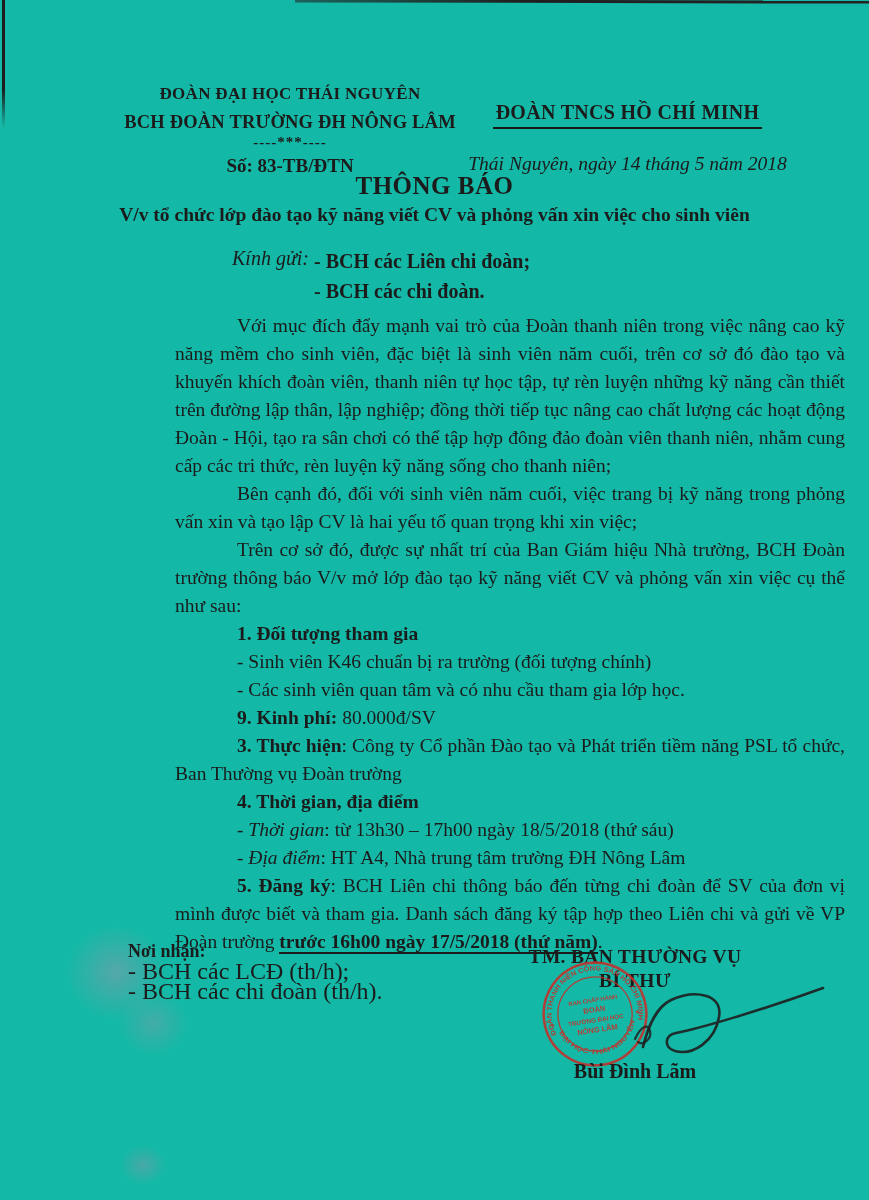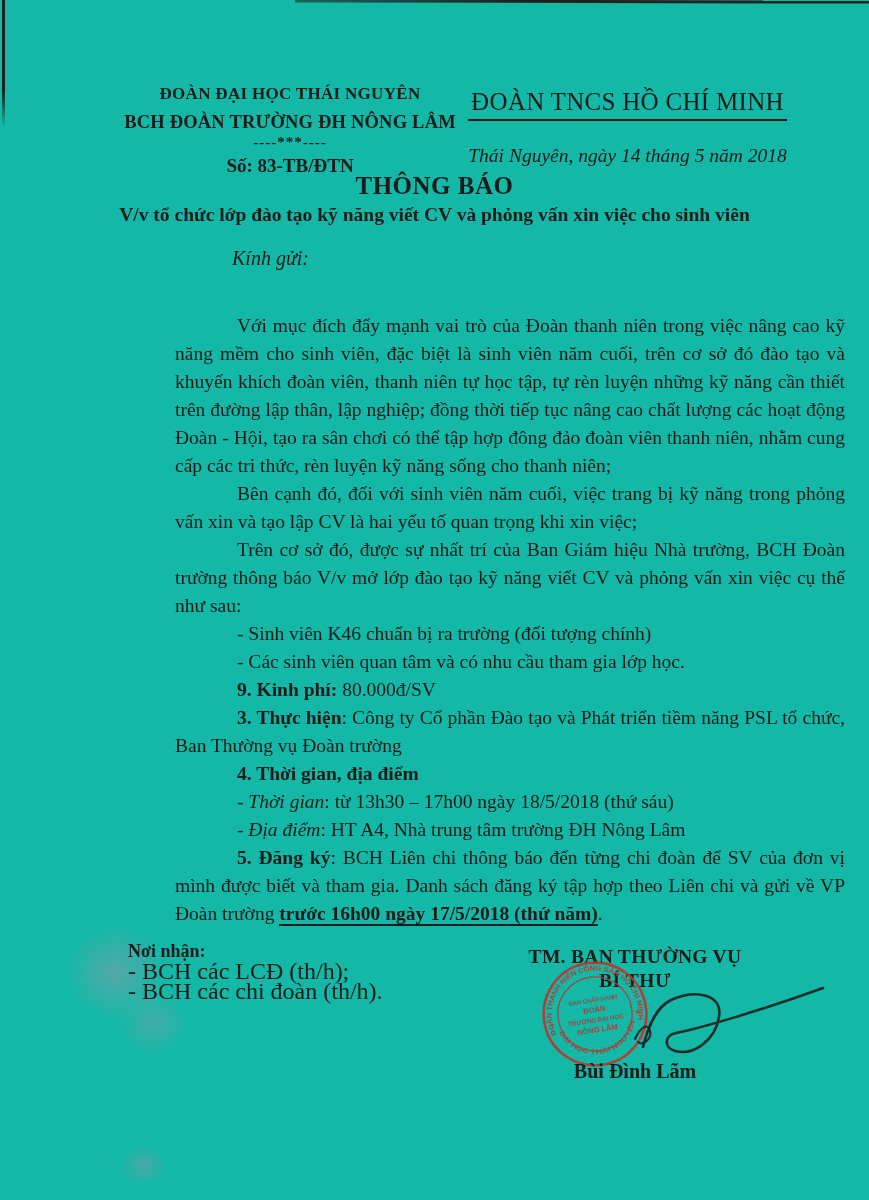--- a/index.html
+++ b/index.html
@@ -17,22 +17,22 @@
   .sm1{left:66px;top:925px;width:100px;height:95px;background:radial-gradient(rgba(236,130,175,.30),rgba(236,130,175,0) 70%);}
   .sm2{left:118px;top:990px;width:70px;height:66px;background:radial-gradient(rgba(236,130,175,.22),rgba(236,130,175,0) 70%);}
   .sm3{left:120px;top:1145px;width:46px;height:40px;background:radial-gradient(rgba(230,120,170,.25),rgba(230,120,170,0) 70%);}
   
   .hdr-left{position:absolute;left:120px;top:84px;width:340px;text-align:center;}
   .hl1{font-size:17px;font-weight:bold;letter-spacing:.3px;}
   .hl2{font-size:18.5px;font-weight:bold;margin-top:8px;letter-spacing:.2px;}
   .hsep{font-size:15px;font-weight:bold;margin-top:1px;letter-spacing:1px;}
   .hnum{font-size:19px;font-weight:bold;margin-top:4px;}
   .hdr-right{position:absolute;left:455px;top:88px;width:345px;text-align:center;}
-  .horg{display:inline-block;font-size:25px;font-weight:normal;letter-spacing:.3px;
-    border-bottom:2.5px solid #191919;padding:0 3px 3px;}
+  .horg{display:inline-block;font-size:20px;font-weight:bold;letter-spacing:.3px;
+    border-bottom:2.5px solid #191919;padding:0 3px 3px;margin-top:13px;}
   .hdate{font-size:19.5px;font-style:italic;margin-top:24px;}
   
   .title{position:absolute;left:0;top:172px;width:100%;text-align:center;
     font-size:25px;font-weight:bold;letter-spacing:.5px;}
   .subtitle{position:absolute;left:0;top:204px;width:100%;text-align:center;
     font-size:19.5px;font-weight:bold;}
   
   .sal-label{position:absolute;left:232px;top:247px;font-size:20px;font-style:italic;}
   .sal-recipients{position:absolute;left:314px;top:246px;font-size:20px;font-weight:bold;line-height:30px;}
   
@@ -80,26 +80,31 @@
     <div>
       <span class="horg">ĐOÀN TNCS HỒ CHÍ MINH</span>
     </div>
     <div class="hdate">Thái Nguyên, ngày 14 tháng 5 năm 2018</div>
   </div>
 
   <div class="title">THÔNG BÁO</div>
   <div class="subtitle">V/v tổ chức lớp đào tạo kỹ năng viết CV và phỏng vấn xin việc cho sinh viên</div>
 
   <div class="sal-label">Kính gửi:</div>
+  <div class="sal-recipients">
+    <div>- BCH các Liên chi đoàn;</div>
+    <div>- BCH các chi đoàn.</div>
+  </div>
 
   <div class="body">
     <p class="para">Với mục đích đẩy mạnh vai trò của Đoàn thanh niên trong việc nâng cao kỹ năng mềm cho sinh viên, đặc biệt là sinh viên năm cuối, trên cơ sở đó đào tạo và khuyến khích đoàn viên, thanh niên tự học tập, tự rèn luyện những kỹ năng cần thiết trên đường lập thân, lập nghiệp; đồng thời tiếp tục nâng cao chất lượng các hoạt động Đoàn - Hội, tạo ra sân chơi có thể tập hợp đông đảo đoàn viên thanh niên, nhằm cung cấp các tri thức, rèn luyện kỹ năng sống cho thanh niên;</p>
     <p class="para">Bên cạnh đó, đối với sinh viên năm cuối, việc trang bị kỹ năng trong phỏng vấn xin và tạo lập CV là hai yếu tố quan trọng khi xin việc;</p>
     <p class="para">Trên cơ sở đó, được sự nhất trí của Ban Giám hiệu Nhà trường, BCH Đoàn trường thông báo V/v mở lớp đào tạo kỹ năng viết CV và phỏng vấn xin việc cụ thể như sau:</p>
 
+    <p class="sec-h">1. Đối tượng tham gia</p>
     <p class="item">- Sinh viên K46 chuẩn bị ra trường (đối tượng chính)</p>
     <p class="item">- Các sinh viên quan tâm và có nhu cầu tham gia lớp học.</p>
 
     <p class="para"><span class="b">9. Kinh phí:</span><span> 80.000đ/SV</span></p>
 
     <p class="para"><span class="b">3. Thực hiện</span><span>: Công ty Cổ phần Đào tạo và Phát triển tiềm năng PSL tổ chức, Ban Thường vụ Đoàn trường</span></p>
 
     <p class="sec-h">4. Thời gian, địa điểm</p>
     <p class="item"><span class="i">- Thời gian</span><span>: từ 13h30 – 17h00 ngày 18/5/2018 (thứ sáu)</span></p>
     <p class="item"><span class="i">- Địa điểm</span><span>: HT A4, Nhà trung tâm trường ĐH Nông Lâm</span></p>

